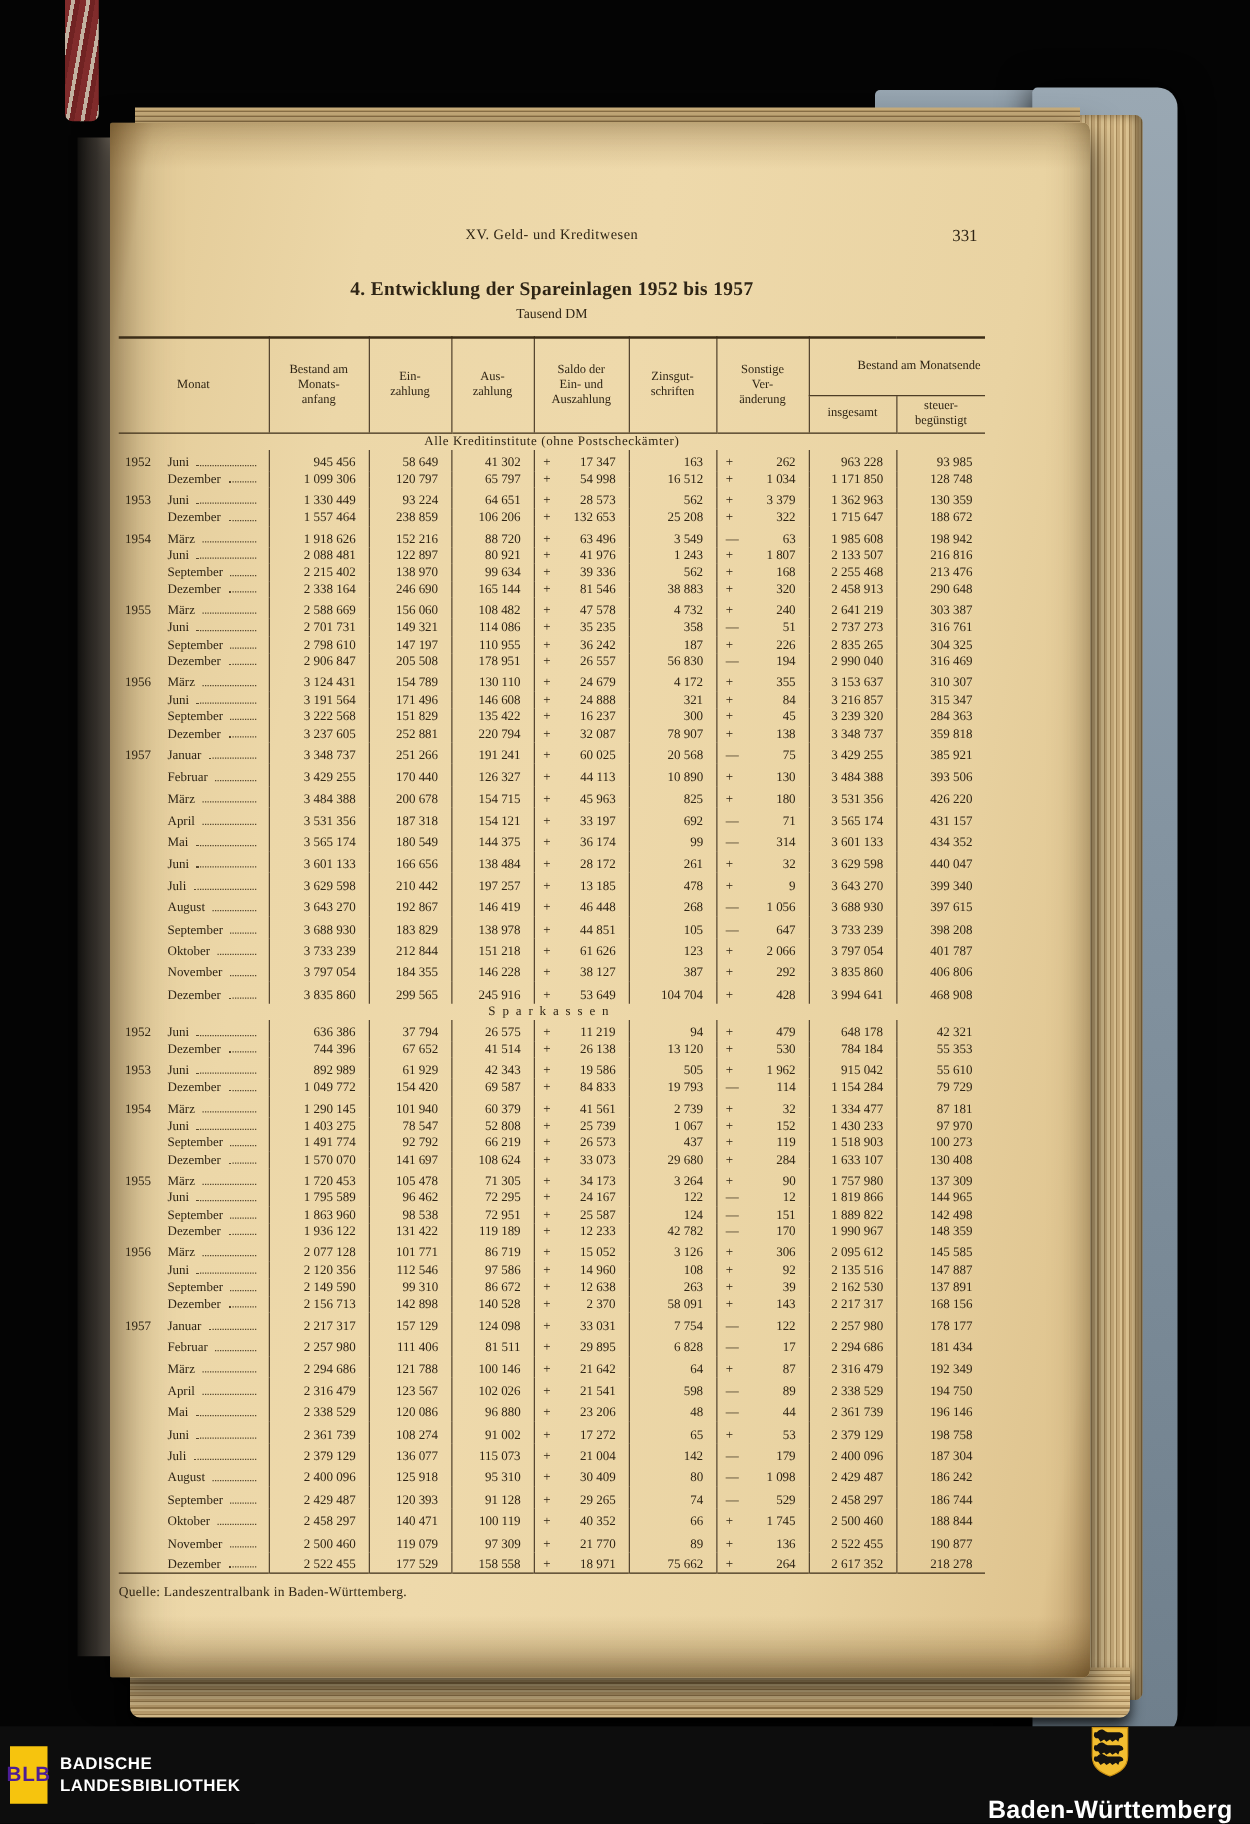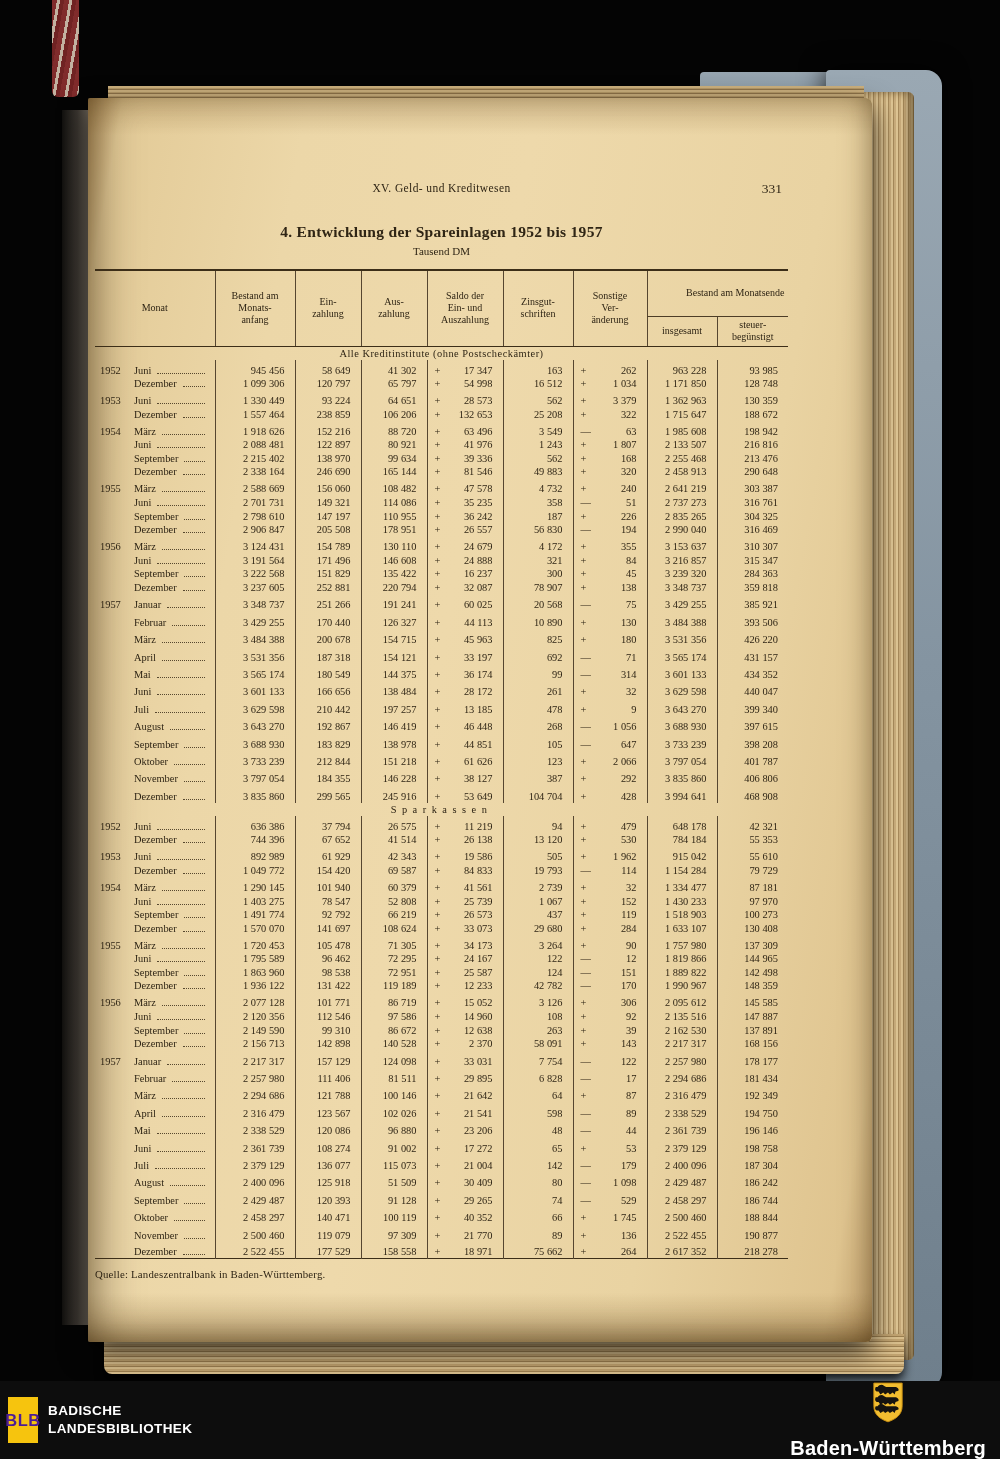--- a/index.html
+++ b/index.html
@@ -348,21 +348,21 @@
           </td>
           <td class="c-num vr">2 338 164</td>
           <td class="c-num vr">246 690</td>
           <td class="c-num vr">165 144</td>
           <td class="c-num vr">
             <div class="sv">
               <span>+</span>
               <span>81 546</span>
             </div>
           </td>
-          <td class="c-num vr">49 883</td>
+          <td class="c-num vr">38 883</td>
           <td class="c-num vr">
             <div class="sv">
               <span>+</span>
               <span>320</span>
             </div>
           </td>
           <td class="c-num vr">2 458 913</td>
           <td class="c-num vr">290 648</td>
         </tr>
         <tr class="drow grp">
@@ -1532,21 +1532,21 @@
         <tr class="drow tall">
           <td>
             <div class="mwrap">
               <span class="yr"></span>
               <span>August</span>
               <span class="lead"></span>
             </div>
           </td>
           <td class="c-num vr">2 400 096</td>
           <td class="c-num vr">125 918</td>
-          <td class="c-num vr">51 509</td>
+          <td class="c-num vr">95 310</td>
           <td class="c-num vr">
             <div class="sv">
               <span>+</span>
               <span>30 409</span>
             </div>
           </td>
           <td class="c-num vr">80</td>
           <td class="c-num vr">
             <div class="sv">
               <span>—</span>

